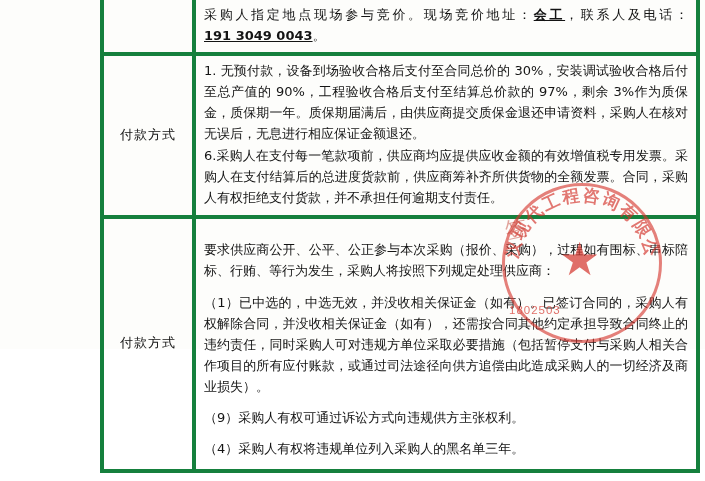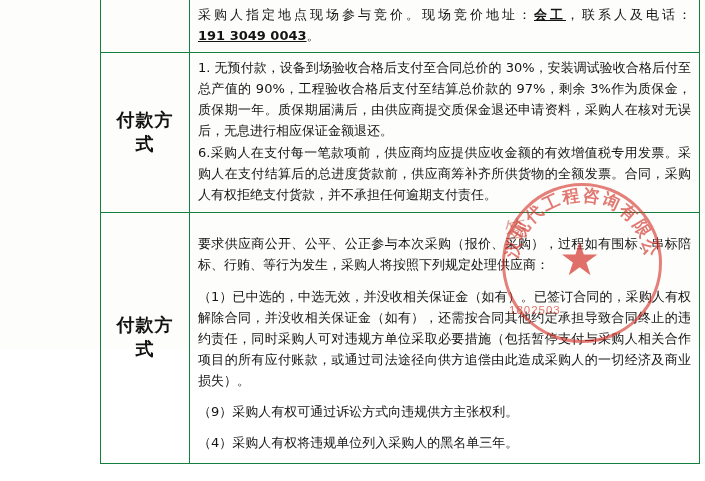--- a/index.html
+++ b/index.html
@@ -24,29 +24,29 @@
   }
   table.doc-table {
     position: absolute;
     left: 100px;
     top: 0px;
     width: 600px;
     border-collapse: collapse;
     table-layout: fixed;
   }
   table.doc-table td {
-    border: 1px solid #15803d;
+    border: 4px solid #15803d;
     vertical-align: middle;
     padding: 4px 8px 6px 8px;
   }
   td.label-cell {
     width: 72px;
     text-align: center;
-    font-size: 18px;
-    font-weight: bold;
+    font-size: 13px;
+    font-weight: normal;
     letter-spacing: 1px;
     color: #111;
     vertical-align: middle;
   }
   td.body-cell {
     font-size: 13px;
     line-height: 1.62;
     color: #141414;
     text-align: justify;
   }

